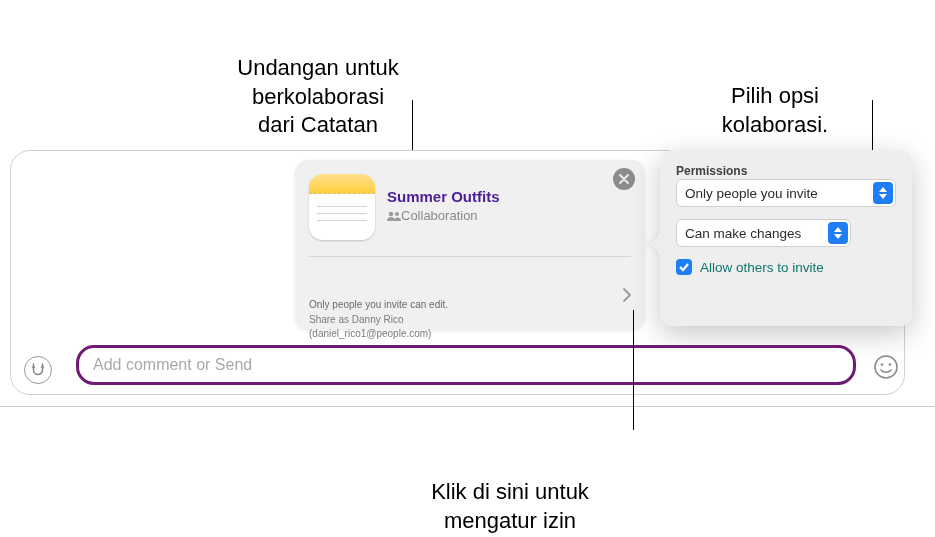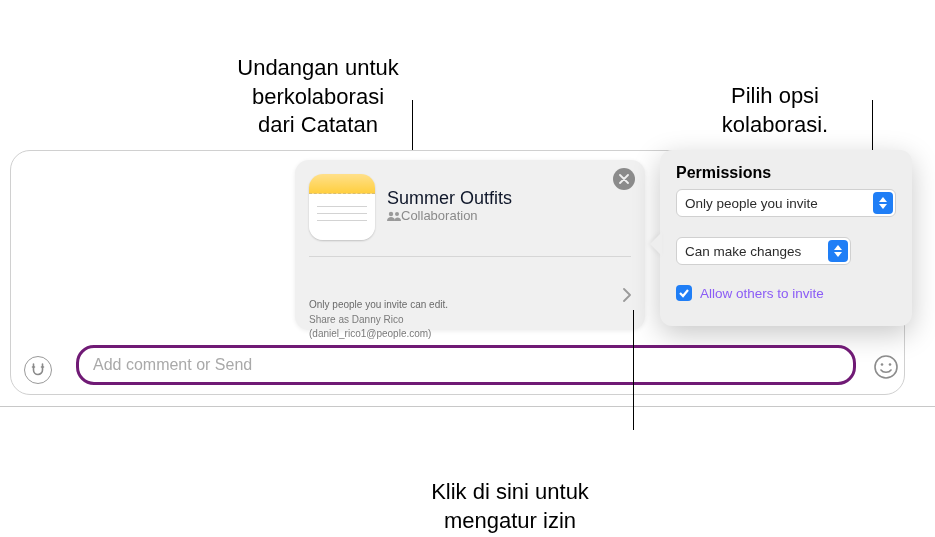--- a/index.html
+++ b/index.html
@@ -83,23 +83,23 @@
     }
     .note-icon-line {
       height: 1px;
       background: #d3d3d3;
       margin: 6px 0;
     }
     .card-title {
       position: absolute;
       left: 92px;
       top: 28px;
-      font-size: 18px;
-      font-weight: 400;
-      color: #0f172a;
+      font-size: 15px;
+      font-weight: 700;
+      color: #4c1d95;
     }
     .card-sub {
       position: absolute;
       left: 92px;
       top: 48px;
       font-size: 13px;
       color: #8a8a8a;
       display: flex;
       align-items: center;
     }
@@ -144,32 +144,32 @@
       content: "";
       position: absolute;
       left: -10px;
       top: 82px;
       border: 12px solid transparent;
       border-right-color: #eeeeee;
       border-left: none;
       filter: drop-shadow(-2px 0 2px rgba(0,0,0,0.06));
     }
     .popover-title {
-      font-size: 16px;
+      font-size: 12px;
       font-weight: 700;
-      color: #000000;
-      margin-bottom: 7px;
+      color: #404040;
+      margin-bottom: 1px;
     }
     .select-row {
       position: relative;
       background: #ffffff;
       border: 1px solid #d0d0d0;
       border-radius: 6px;
       height: 28px;
-      margin-bottom: 20px;
+      margin-bottom: 12px;
       display: flex;
       align-items: center;
       padding: 0 8px;
       font-size: 13.5px;
       color: #2b2b2b;
     }
     .select-stepper {
       position: absolute;
       right: 2px;
       top: 2px;
@@ -182,21 +182,21 @@
       align-items: center;
       justify-content: center;
       gap: 2px;
     }
     .select-stepper svg { width: 8px; height: 5px; fill: #fff; }
     .check-row {
       display: flex;
       align-items: center;
       gap: 8px;
       font-size: 13.5px;
-      color: #8b5cf6;
+      color: #0f766e;
       margin-top: 2px;
     }
     .checkbox {
       width: 16px;
       height: 16px;
       background: #1f7ef6;
       border-radius: 4px;
       display: flex;
       align-items: center;
       justify-content: center;

